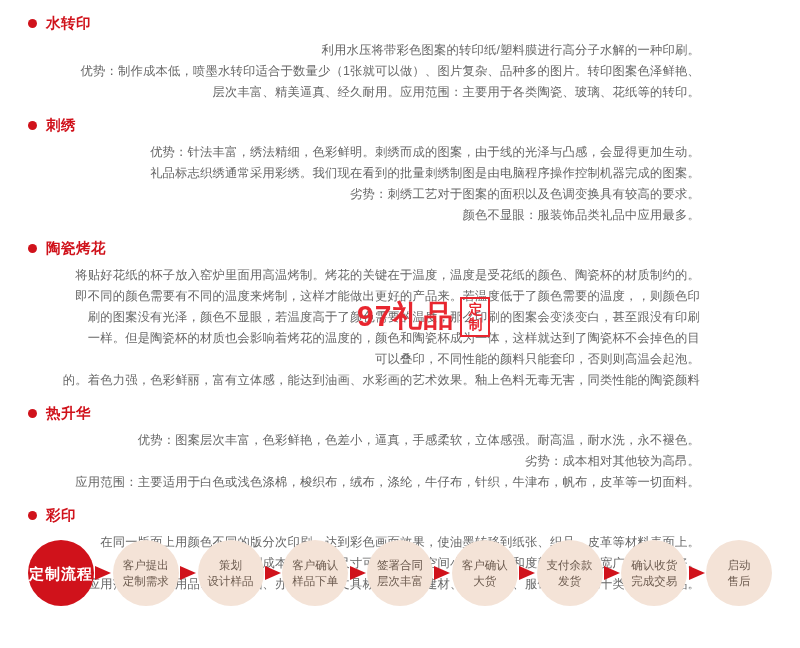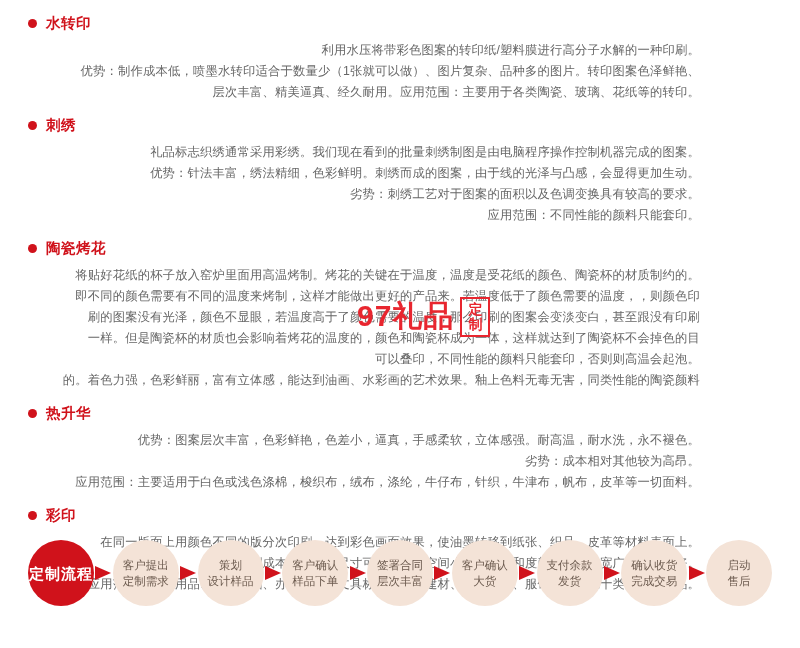--- a/index.html
+++ b/index.html
@@ -144,24 +144,24 @@
       <p>层次丰富、精美逼真、经久耐用。应用范围：主要用于各类陶瓷、玻璃、花纸等的转印。</p>
     </div>
   </div>
 
   <div class="section">
     <div class="sec-head">
       <span class="bullet"></span>
       <span class="sec-title">刺绣</span>
     </div>
     <div class="sec-body">
+      <p>优势：针法丰富，绣法精细，色彩鲜明。刺绣而成的图案，由于线的光泽与凸感，会显得更加生动。</p>
       <p>礼品标志织绣通常采用彩绣。我们现在看到的批量刺绣制图是由电脑程序操作控制机器完成的图案。</p>
-      <p>优势：针法丰富，绣法精细，色彩鲜明。刺绣而成的图案，由于线的光泽与凸感，会显得更加生动。</p>
       <p>劣势：刺绣工艺对于图案的面积以及色调变换具有较高的要求。</p>
-      <p>应用范围：不同性能的颜料只能套印。</p>
+      <p>颜色不显眼：服装饰品类礼品中应用最多。</p>
     </div>
   </div>
 
   <div class="section">
     <div class="sec-head">
       <span class="bullet"></span>
       <span class="sec-title">陶瓷烤花</span>
     </div>
     <div class="sec-body">
       <p>将贴好花纸的杯子放入窑炉里面用高温烤制。烤花的关键在于温度，温度是受花纸的颜色、陶瓷杯的材质制约的。</p>

